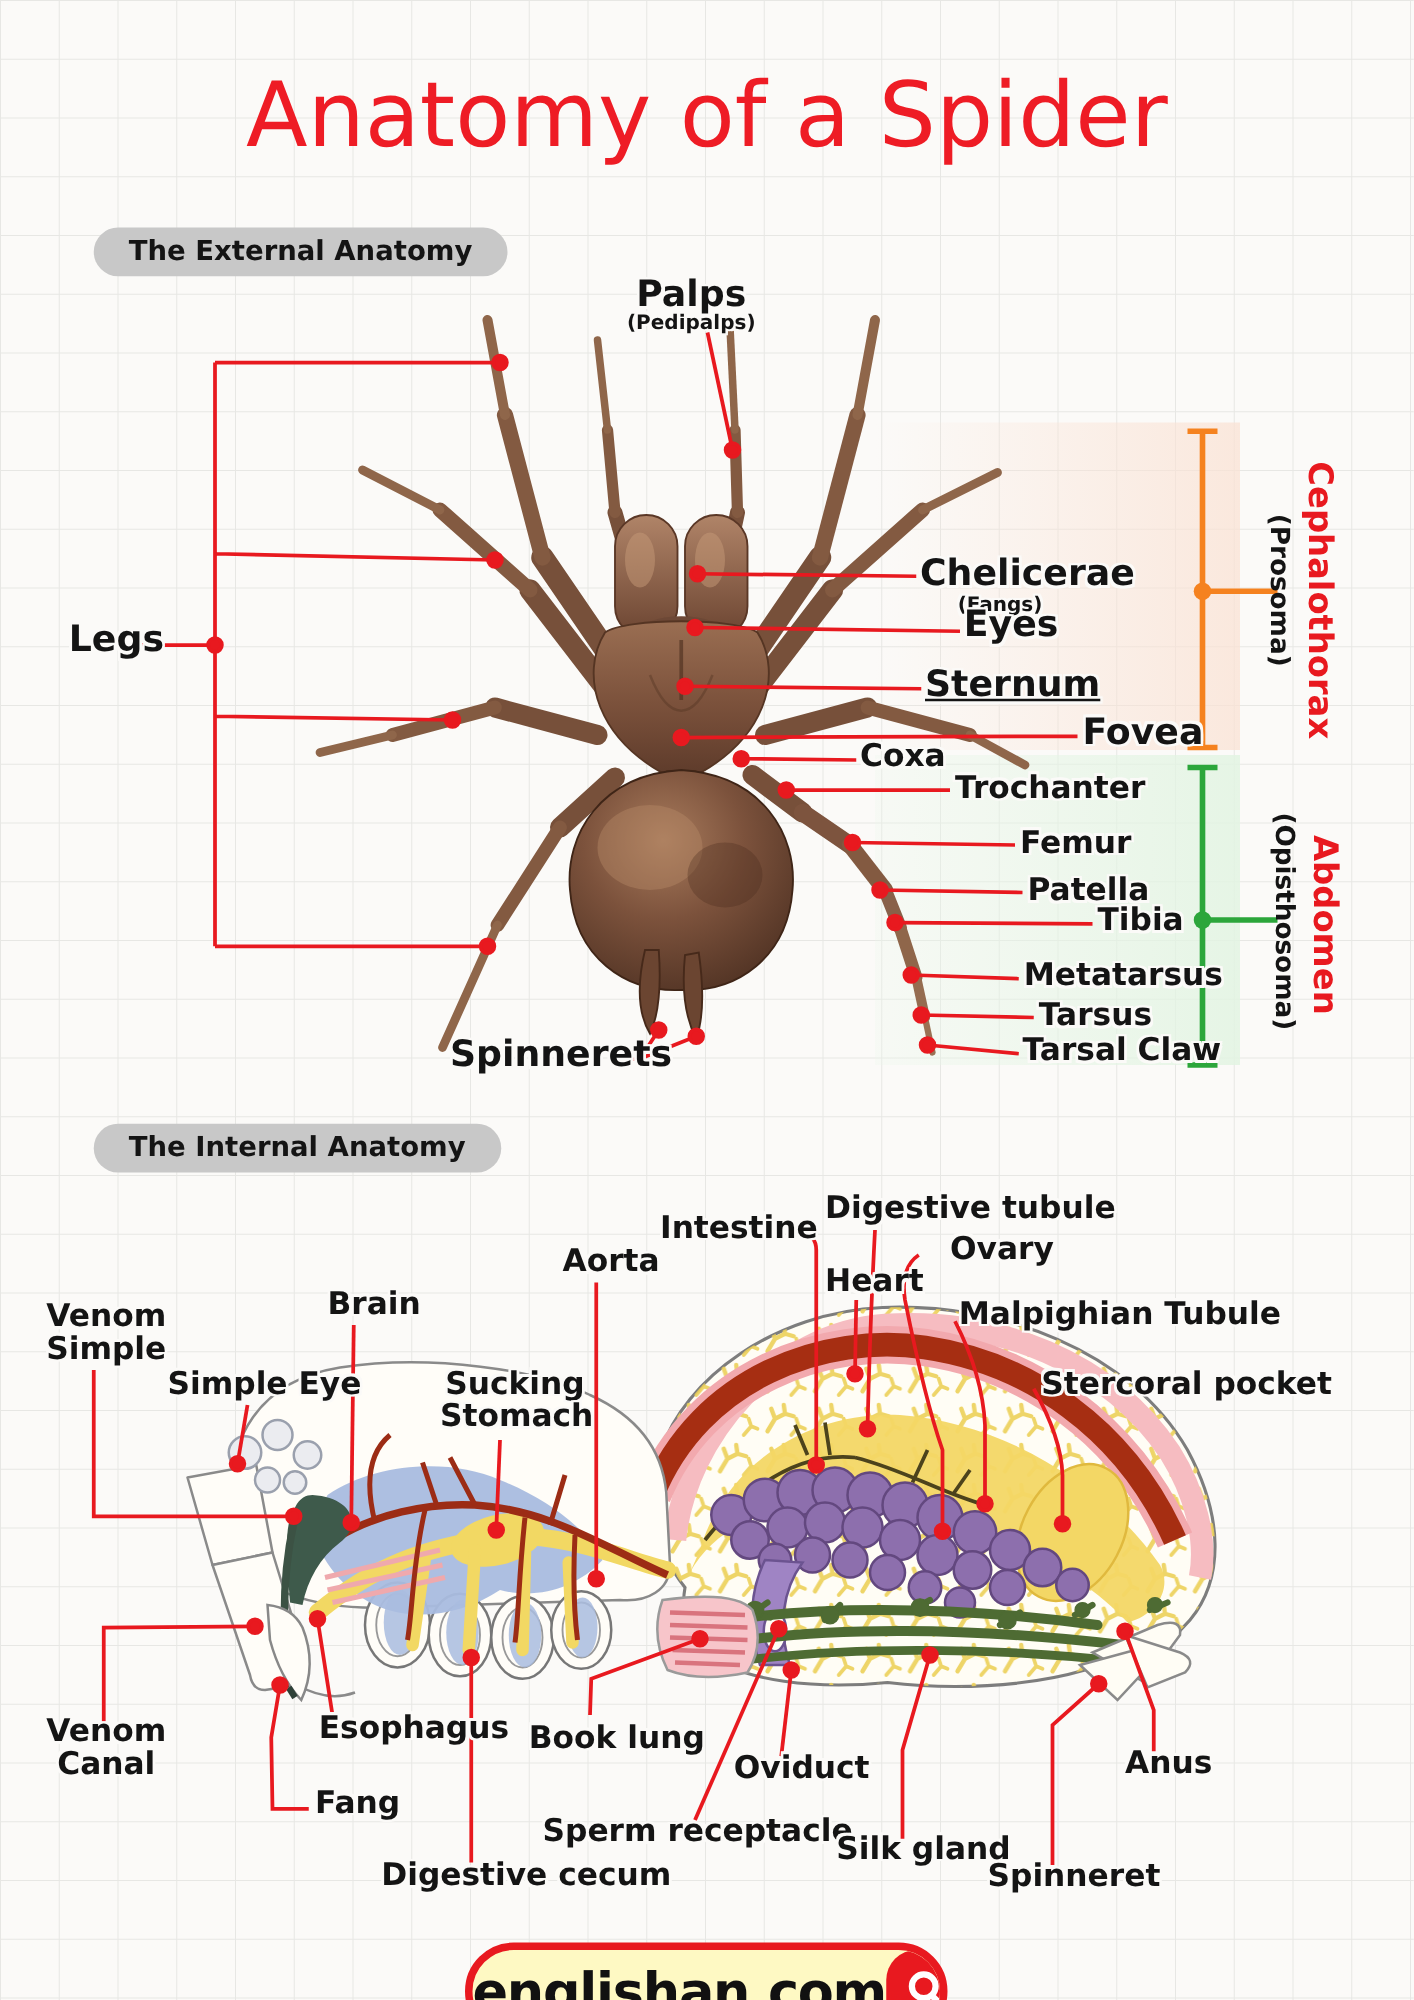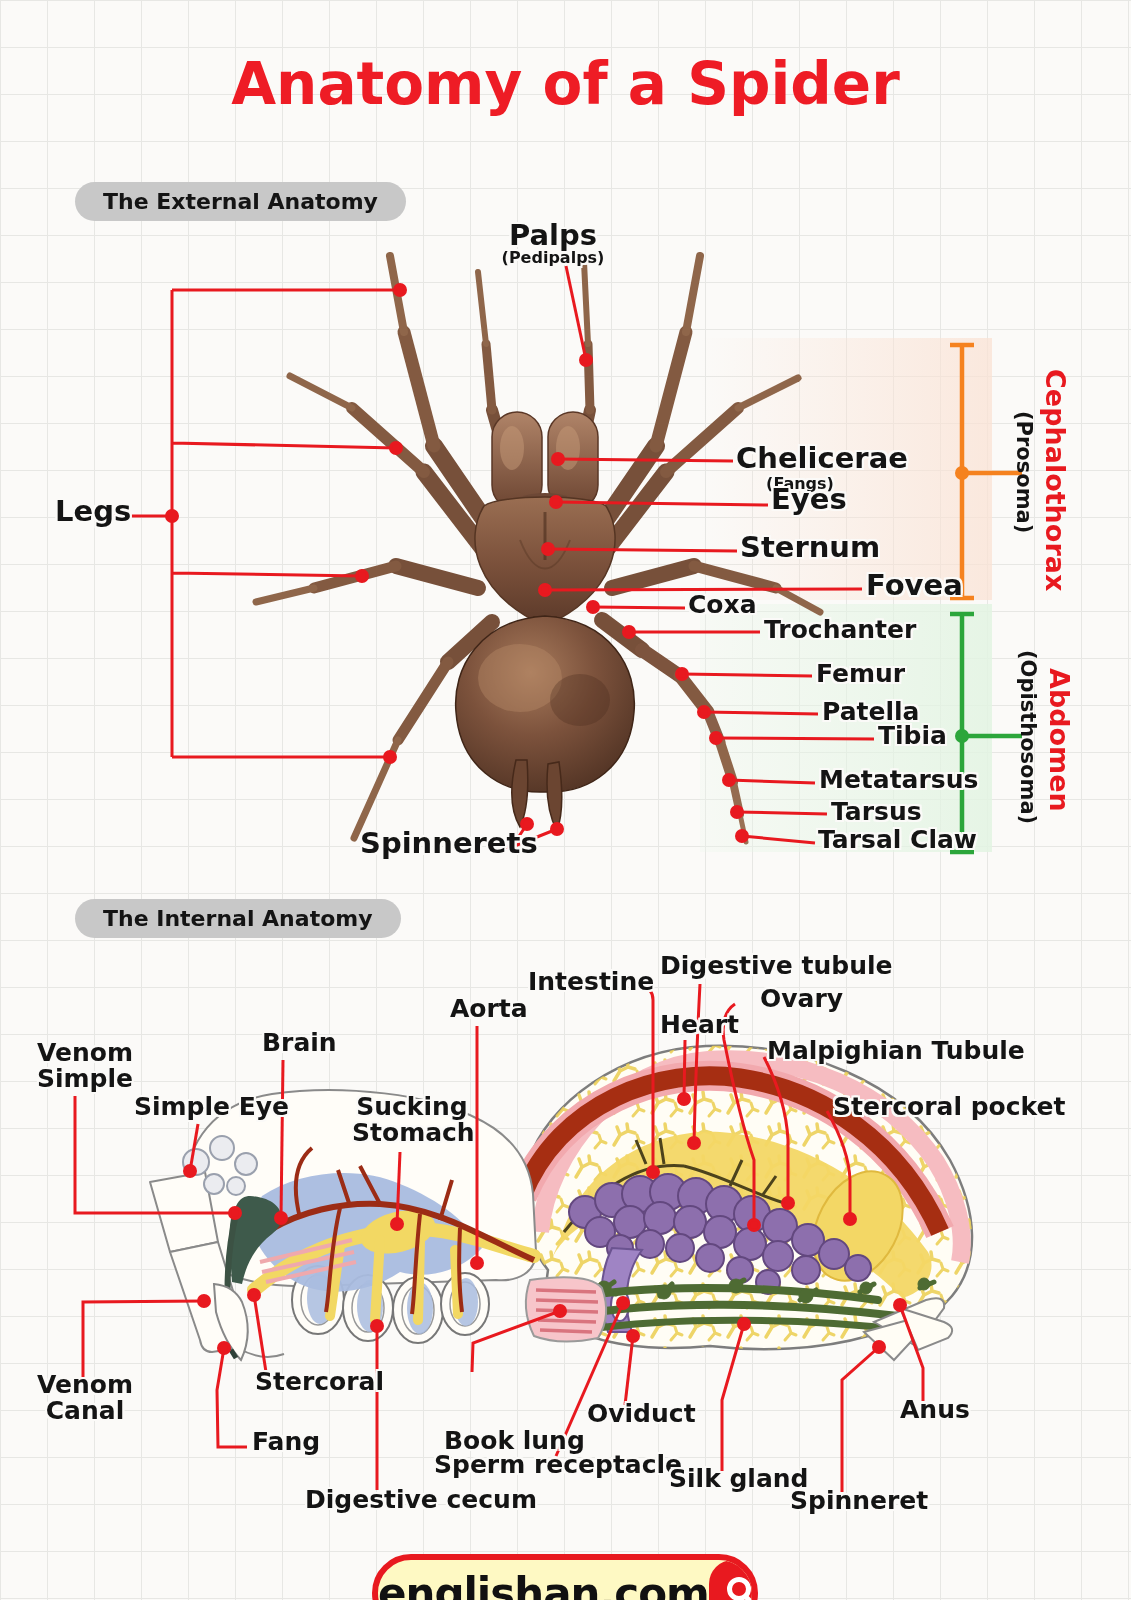--- a/index.html
+++ b/index.html
@@ -8,21 +8,21 @@
     font-family:"DejaVu Sans",sans-serif;
     background-color:#fbfaf8;
     background-image:
       linear-gradient(to right,#e7e7e4 1px,transparent 1px),
       linear-gradient(to bottom,#e7e7e4 1px,transparent 1px);
     background-size:47px 47px;
   }
   .abs{position:absolute;}
   .title{
     left:0;right:0;top:50px;text-align:center;
-    font-size:58px;font-weight:bold;letter-spacing:0px;
+    font-size:72px;font-weight:normal;letter-spacing:0px;
     color:#ee1c25;white-space:nowrap;
   }
   .pill{
     background:#c8c8c8;border-radius:30px;padding:7px 28px;
     font-size:22px;font-weight:bold;color:#141414;white-space:nowrap;
   }
   .lbl{
     font-weight:bold;color:#141414;white-space:nowrap;font-size:25px;line-height:1.04;
     text-shadow:-2px -2px 0 #fbfaf8,2px -2px 0 #fbfaf8,-2px 2px 0 #fbfaf8,2px 2px 0 #fbfaf8,
                  0 -2px 0 #fbfaf8,0 2px 0 #fbfaf8,-2px 0 0 #fbfaf8,2px 0 0 #fbfaf8;
@@ -366,21 +366,21 @@
     <path d="M923,1401 L923,1368 L900,1305"></path>
       <circle cx="900" cy="1305" r="5.5" fill="#e8191f"></circle>
   </g>
 </svg>
 
 <div class="abs lbl big ctr" style="left:553px;top:220px;">Palps</div>
 <div class="abs lbl sub ctr" style="left:553px;top:250px;">(Pedipalps)</div>
 <div class="abs lbl big" style="left:736px;top:443px;">Chelicerae</div>
 <div class="abs lbl sub ctr" style="left:800px;top:476px;">(Fangs)</div>
 <div class="abs lbl big" style="left:771px;top:484px;">Eyes</div>
-<div class="abs lbl big" style="left:740px;top:532px;">Sternum</div>
+<div class="abs lbl big" style="left:740px;top:532px;text-decoration:underline;">Sternum</div>
 <div class="abs lbl big" style="left:866px;top:570px;">Fovea</div>
 <div class="abs lbl" style="left:688px;top:592px;">Coxa</div>
 <div class="abs lbl" style="left:764px;top:617px;">Trochanter</div>
 <div class="abs lbl" style="left:816px;top:661px;">Femur</div>
 <div class="abs lbl" style="left:822px;top:699px;">Patella</div>
 <div class="abs lbl" style="left:878px;top:723px;">Tibia</div>
 <div class="abs lbl" style="left:819px;top:767px;">Metatarsus</div>
 <div class="abs lbl" style="left:831px;top:799px;">Tarsus</div>
 <div class="abs lbl" style="left:818px;top:827px;">Tarsal Claw</div>
 <div class="abs lbl big" style="left:55px;top:496px;">Legs</div>
@@ -396,24 +396,24 @@
 <div class="abs lbl" style="left:262px;top:1030px;">Brain</div>
 <div class="abs lbl wrap2" style="left:352px;top:1094px;width:120px;">Sucking Stomach</div>
 <div class="abs lbl" style="left:450px;top:996px;">Aorta</div>
 <div class="abs lbl" style="left:528px;top:969px;">Intestine</div>
 <div class="abs lbl" style="left:660px;top:953px;">Digestive tubule</div>
 <div class="abs lbl" style="left:760px;top:986px;">Ovary</div>
 <div class="abs lbl" style="left:660px;top:1012px;">Heart</div>
 <div class="abs lbl" style="left:767px;top:1038px;">Malpighian Tubule</div>
 <div class="abs lbl" style="left:833px;top:1094px;">Stercoral pocket</div>
 <div class="abs lbl wrap2" style="left:35px;top:1372px;width:100px;">Venom Canal</div>
-<div class="abs lbl" style="left:255px;top:1369px;">Stercoral</div>
+<div class="abs lbl" style="left:255px;top:1369px;">Esophagus</div>
 <div class="abs lbl" style="left:252px;top:1429px;">Fang</div>
 <div class="abs lbl" style="left:305px;top:1487px;">Digestive cecum</div>
-<div class="abs lbl" style="left:423px;top:1428px;margin-left:21px;">Book lung</div>
+<div class="abs lbl" style="left:423px;top:1377px;">Book lung</div>
 <div class="abs lbl" style="left:434px;top:1452px;">Sperm receptacle</div>
 <div class="abs lbl" style="left:587px;top:1401px;">Oviduct</div>
 <div class="abs lbl" style="left:669px;top:1466px;">Silk gland</div>
 <div class="abs lbl" style="left:790px;top:1488px;">Spinneret</div>
 <div class="abs lbl" style="left:900px;top:1397px;">Anus</div>
 
 <div class="abs footer">
   <div class="site">englishan.com</div>
   <div class="searchbox">
     <svg width="38" height="38" viewBox="0 0 38 38">

